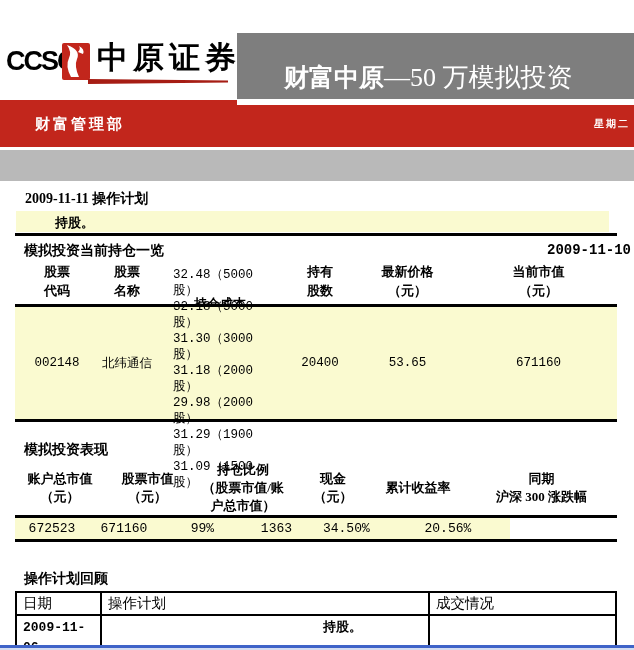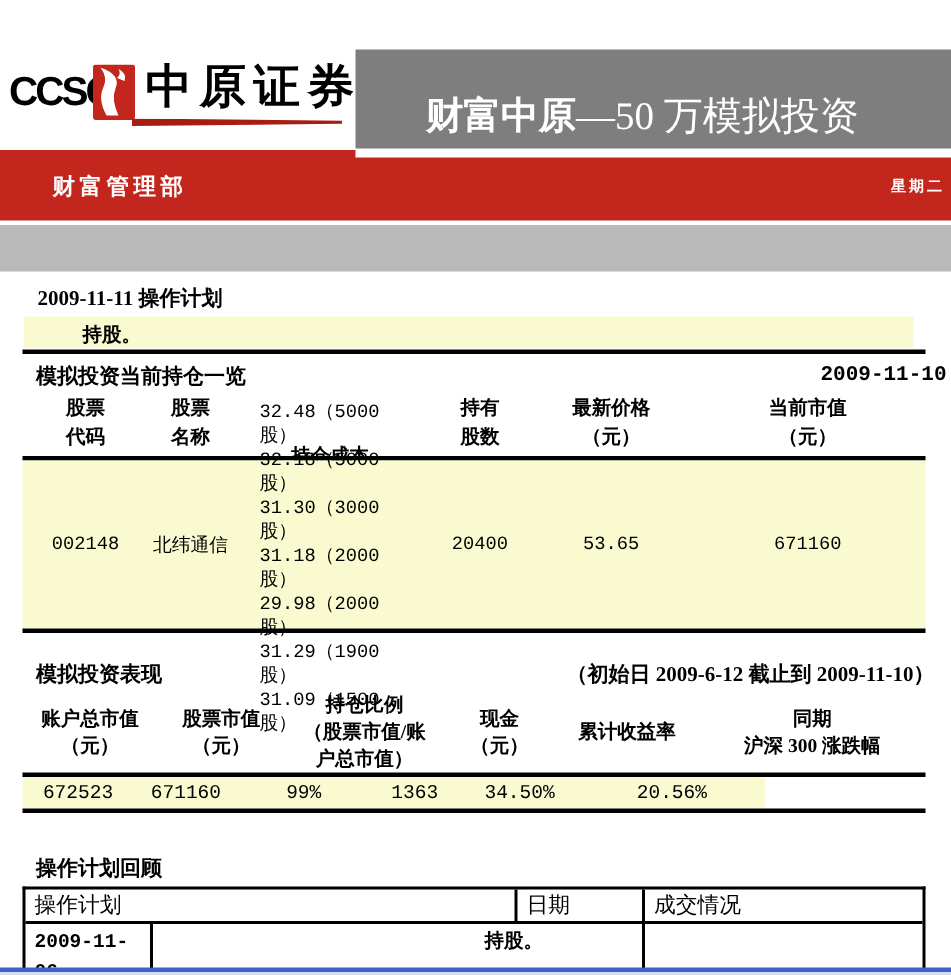--- a/index.html
+++ b/index.html
@@ -154,21 +154,20 @@
       <div>31.09（1500 股）</div>
     </div>
     <div class="hc4 num">20400</div>
     <div class="hc5 num">53.65</div>
     <div class="hc6 num">671160</div>
   </div>
   <div class="rule" style="top:419px;"></div>
 
   <div class="perf-titlerow">
     <span>模拟投资表现</span>
-    <span>（初始日 2009-6-12 截止到 2009-11-10）</span>
   </div>
   <div class="perf-head">
     <div class="pc1">
       <div>账户总市值</div>
       <div>（元）</div>
     </div>
     <div class="pc2">
       <div>股票市值</div>
       <div>（元）</div>
     </div>
@@ -196,22 +195,22 @@
     <div class="pc3 num">99%</div>
     <div class="pc4 num">1363</div>
     <div class="pc5 num">34.50%</div>
     <div class="pc6 num">20.56%</div>
   </div>
   <div class="rule" style="top:539px;"></div>
 
   <div class="sec-title review-heading">操作计划回顾</div>
   <div class="review-table">
     <div class="rt-row rt-head">
+      <div class="cell rc1">日期</div>
       <div class="cell rc2">操作计划</div>
-      <div class="cell rc1">日期</div>
       <div class="cell rc3">成交情况</div>
     </div>
     <div class="rt-row rt-body">
       <div class="cell rc1 rt-date num">
         <div>2009-11-06</div>
 
       </div>
       <div class="cell rc2 rt-plan">持股。</div>
       <div class="cell rc3"></div>
     </div>

